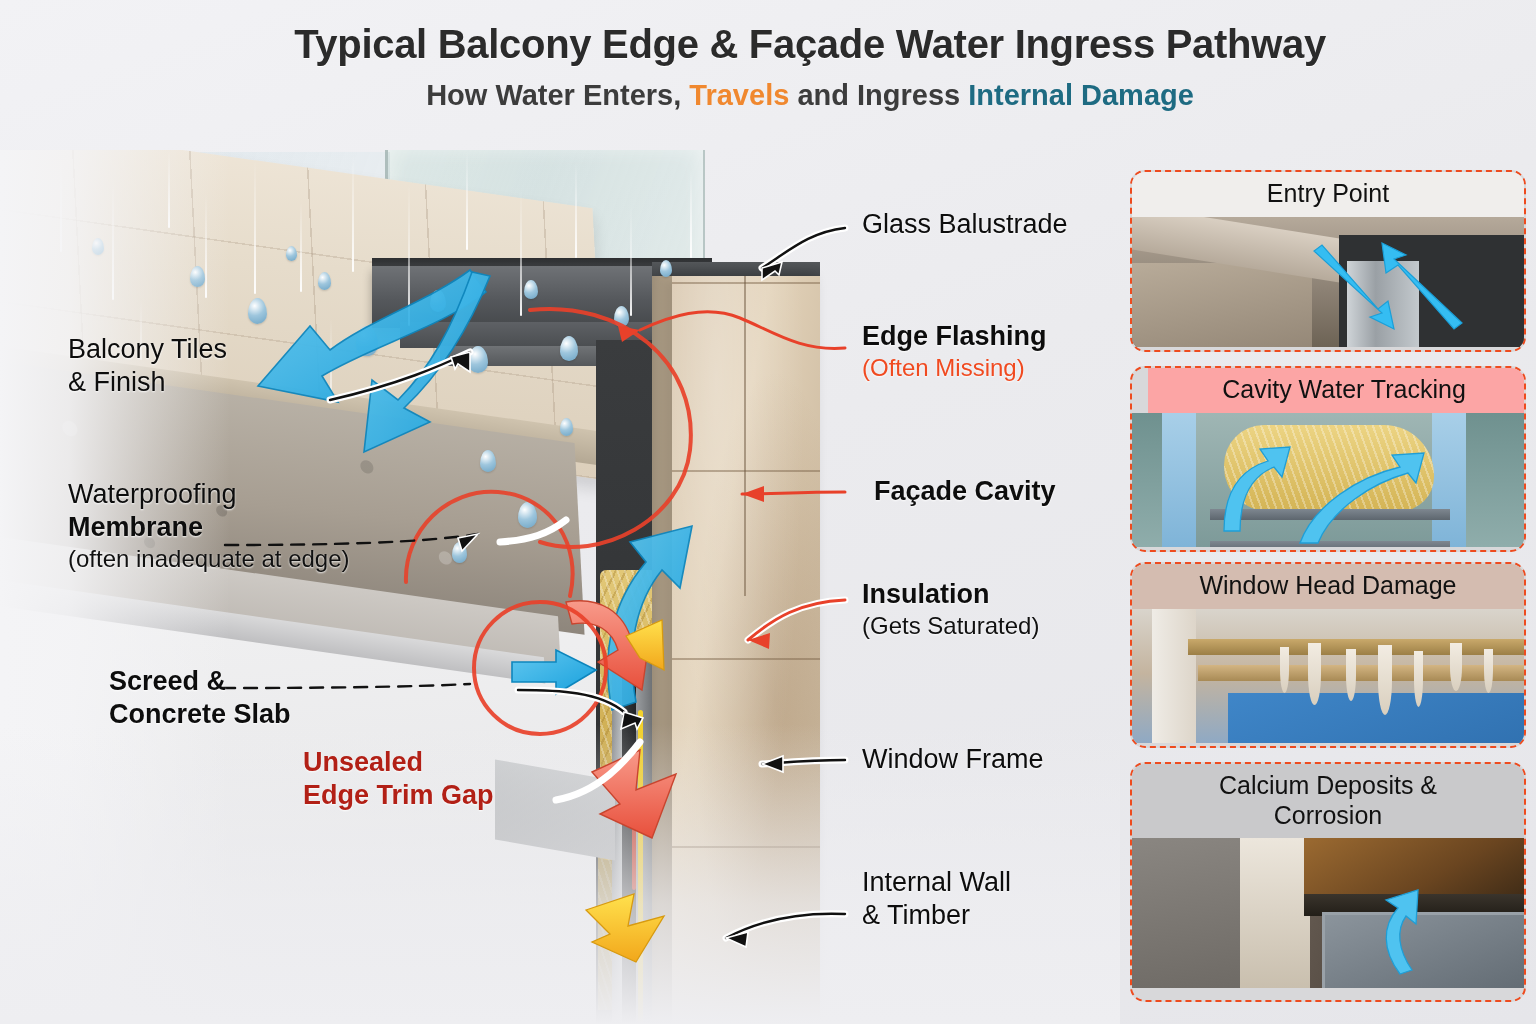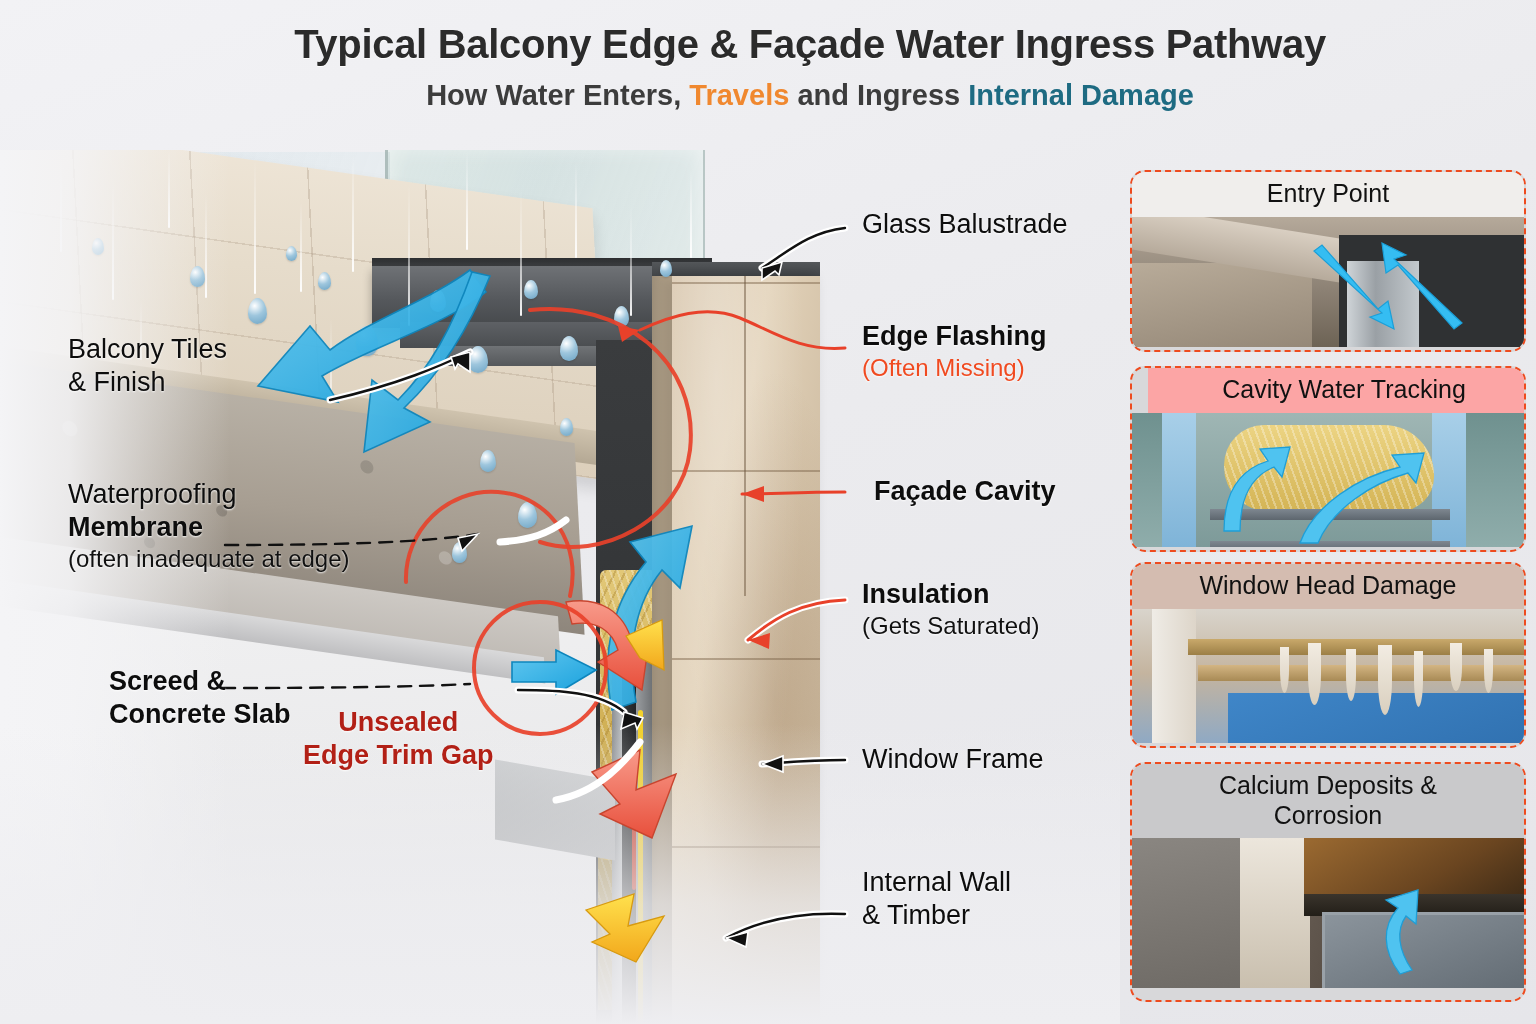--- a/index.html
+++ b/index.html
@@ -431,21 +431,21 @@
     <div class="l1">Waterproofing</div>
     <div class="l1 b">Membrane</div>
     <div class="sub black">(often inadequate at edge)</div>
   </div>
 
   <div class="label" style="left:68px; top:665px;margin-left:41px;">
     <div class="l1 b">Screed &amp;</div>
     <div class="l1 b">Concrete Slab</div>
   </div>
 
-  <div class="label" style="left:303px; top:706px; text-align:center;">
+  <div class="label" style="left:303px; top:746px; text-align:left;">
     <div class="lbl-red">Unsealed</div>
     <div class="lbl-red">Edge Trim Gap</div>
   </div>
 
   <div class="label" style="left:862px; top:208px;">
     <div class="l1">Glass Balustrade</div>
   </div>
 
   <div class="label" style="left:862px; top:320px;">
     <div class="l1 b">Edge Flashing</div>

